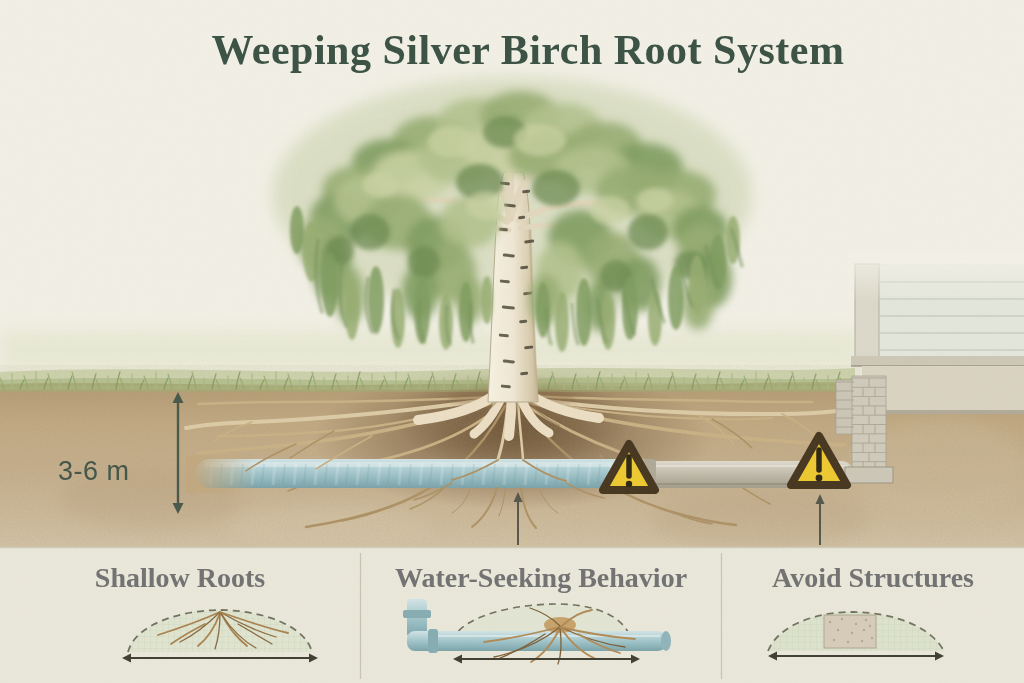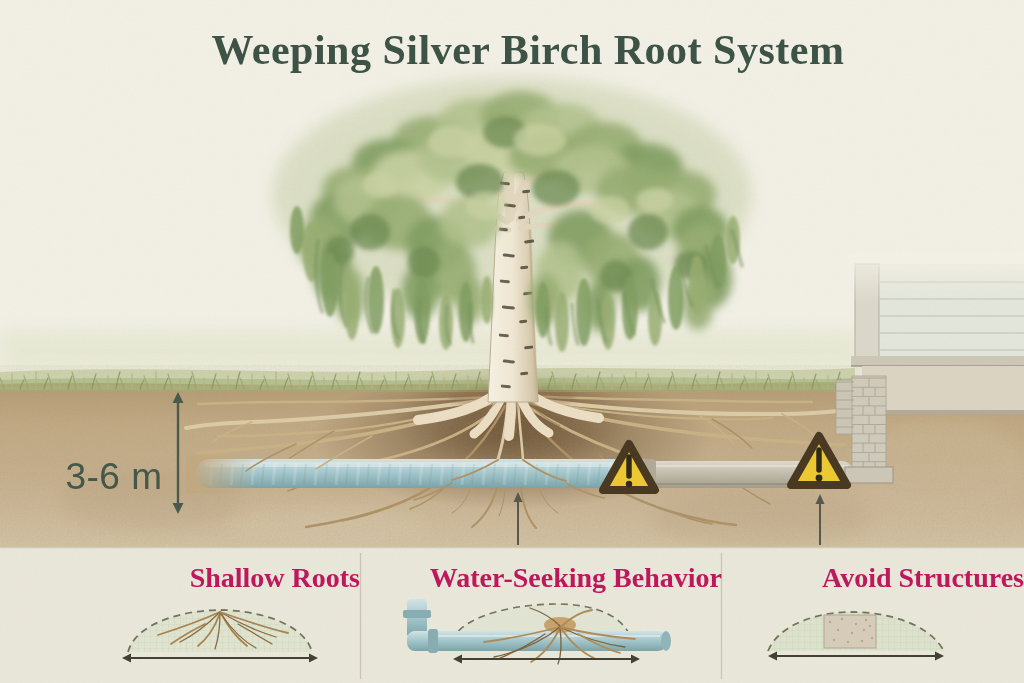--- a/index.html
+++ b/index.html
@@ -1,23 +1,23 @@
 <!DOCTYPE html>
 <html><head>
 <meta charset="utf-8">
 <style>
   html,body{margin:0;padding:0;background:#d8d5c8;}
   .canvas{position:relative;width:1024px;height:683px;background:#f3f1e7;overflow:hidden;
           font-family:"Liberation Serif",serif;}
   svg{position:absolute;left:0;top:0;}
   .title{position:absolute;top:26px;left:16px;width:100%;text-align:center;
          font-size:42px;font-weight:600;color:#3d5345;letter-spacing:.5px;}
-  .depth{position:absolute;left:58px;top:456px;width:112px;text-align:center;
-         font-family:"Liberation Sans",sans-serif;font-size:37px;color:#44574a;letter-spacing:.5px;}
-  .plabel{position:absolute;top:562px;text-align:right;font-size:28px;font-weight:600;color:#be185d;}
+  .depth{position:absolute;left:58px;top:456px;width:112px;text-align:left;
+         font-family:"Liberation Sans",sans-serif;font-size:27px;color:#44574a;letter-spacing:.5px;}
+  .plabel{position:absolute;top:562px;text-align:center;font-size:28px;font-weight:600;color:#737373;}
   .p1{left:0;width:360px;} .p2{left:360px;width:362px;} .p3{left:722px;width:302px;}
 </style>
 </head>
 <body>
 
 <div class="canvas">
 
 <svg width="1024" height="683" viewBox="0 0 1024 683">
   <defs>
     <linearGradient id="soilG" x1="0" y1="0" x2="0" y2="1">

